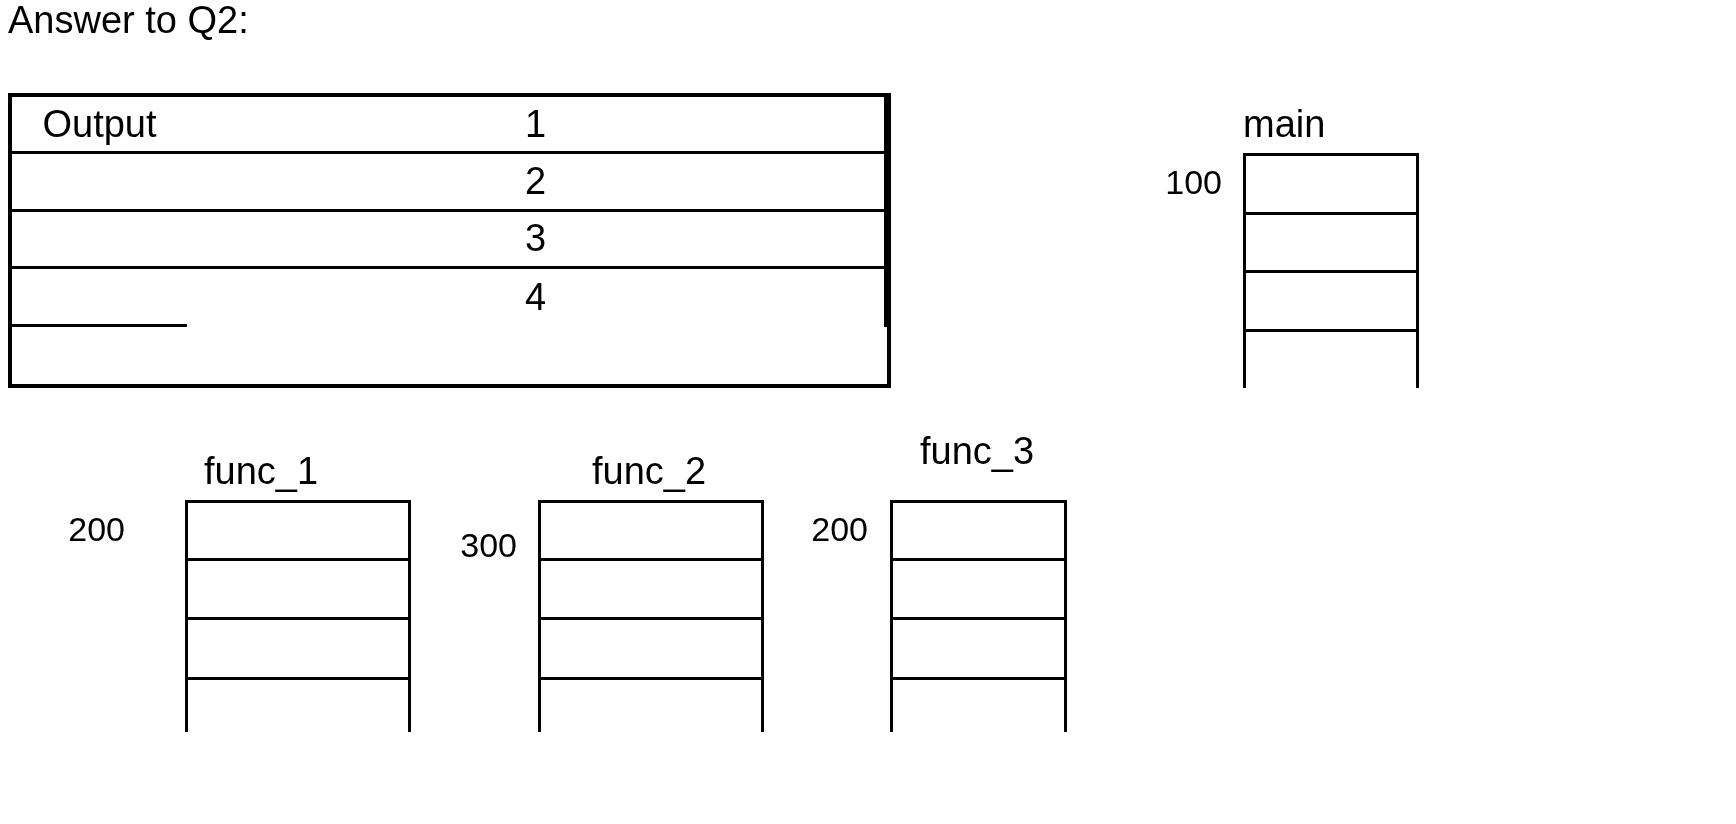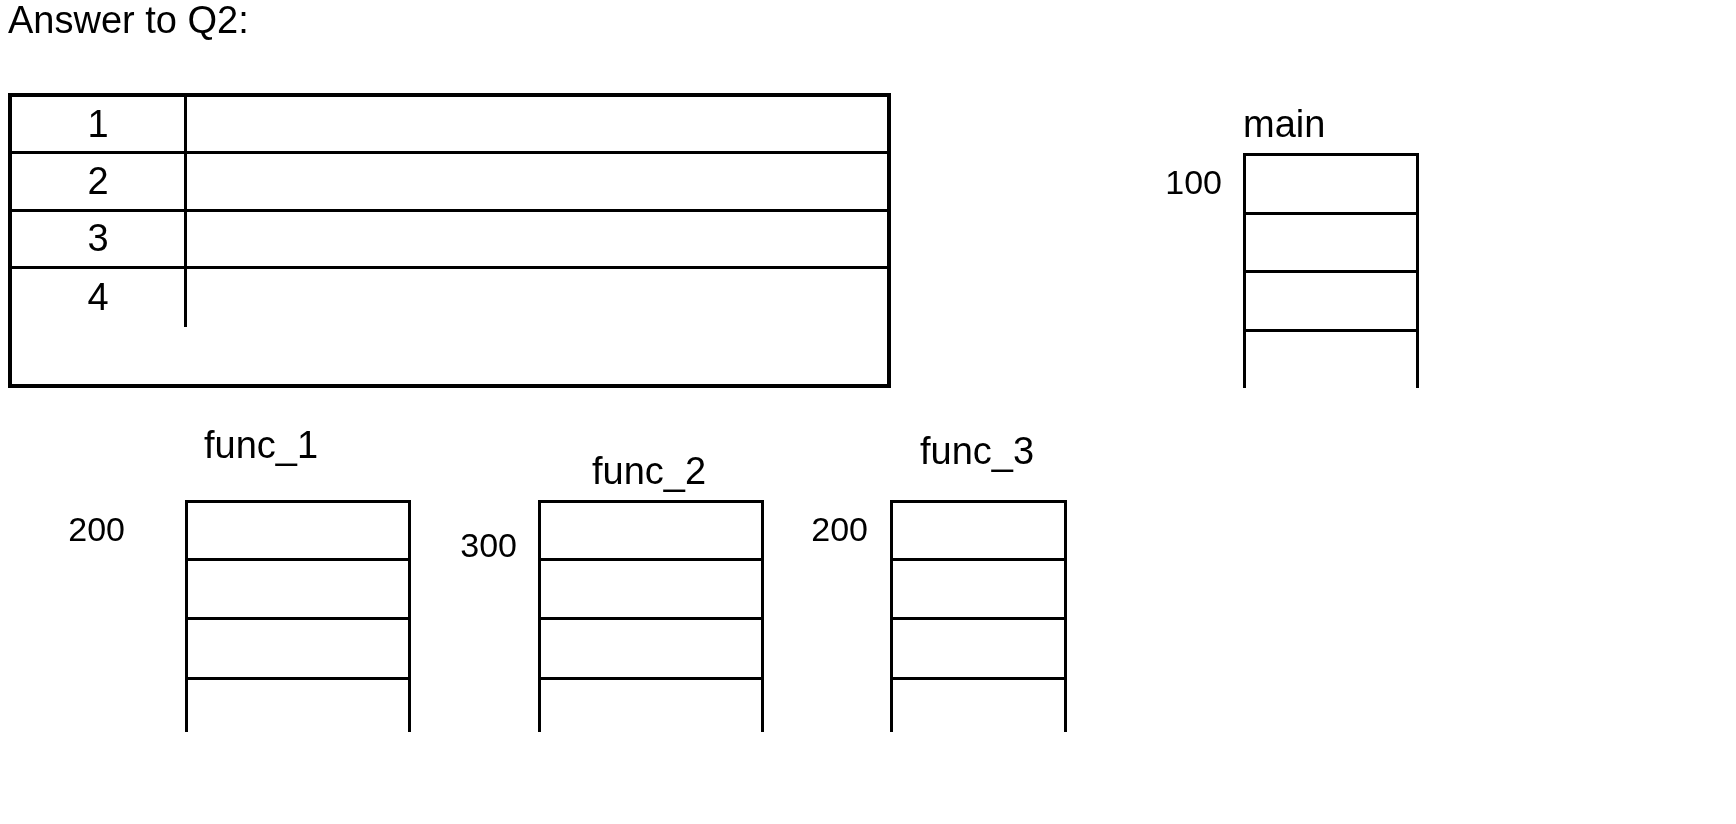--- a/index.html
+++ b/index.html
@@ -82,20 +82,21 @@
     border: 3px solid #000;
     border-bottom: none;
   }
 </style>
 </head>
 <body>
 
 <div class="page-title">Answer to Q2:</div>
 
 <div class="otable">
+  <div class="cell">Output</div>
 
   <div class="cell col1">1</div>
   <div class="cell"></div>
 
   <div class="cell col1">2</div>
   <div class="cell"></div>
 
   <div class="cell col1">3</div>
   <div class="cell"></div>
 
@@ -105,21 +106,21 @@
 
 <div class="stack-label" style="left:1243px; top:103px; width:176px; text-align:left;">main</div>
 <div class="stack-addr" style="left:1122px; top:161px;">100</div>
 <div class="stack-box" style="left:1243px; top:153px; width:176px;">
   <div class="scell" style="height:59px;"></div>
   <div class="scell" style="height:58px;"></div>
   <div class="scell" style="height:59px;"></div>
   <div class="scell" style="height:59px;"></div>
 </div>
 
-<div class="stack-label" style="left:204px; top:424px;">func_1</div>
+<div class="stack-label" style="left:204px; top:450px;">func_1</div>
 <div class="stack-addr" style="left:25px; top:508px;">200</div>
 <div class="stack-box" style="left:185px; top:500px; width:226px;">
   <div class="scell" style="height:58px;"></div>
   <div class="scell" style="height:59px;"></div>
   <div class="scell" style="height:60px;"></div>
   <div class="scell" style="height:55px;"></div>
 </div>
 
 <div class="stack-label" style="left:592px; top:450px;">func_2</div>
 <div class="stack-addr" style="left:417px; top:524px;">300</div>

